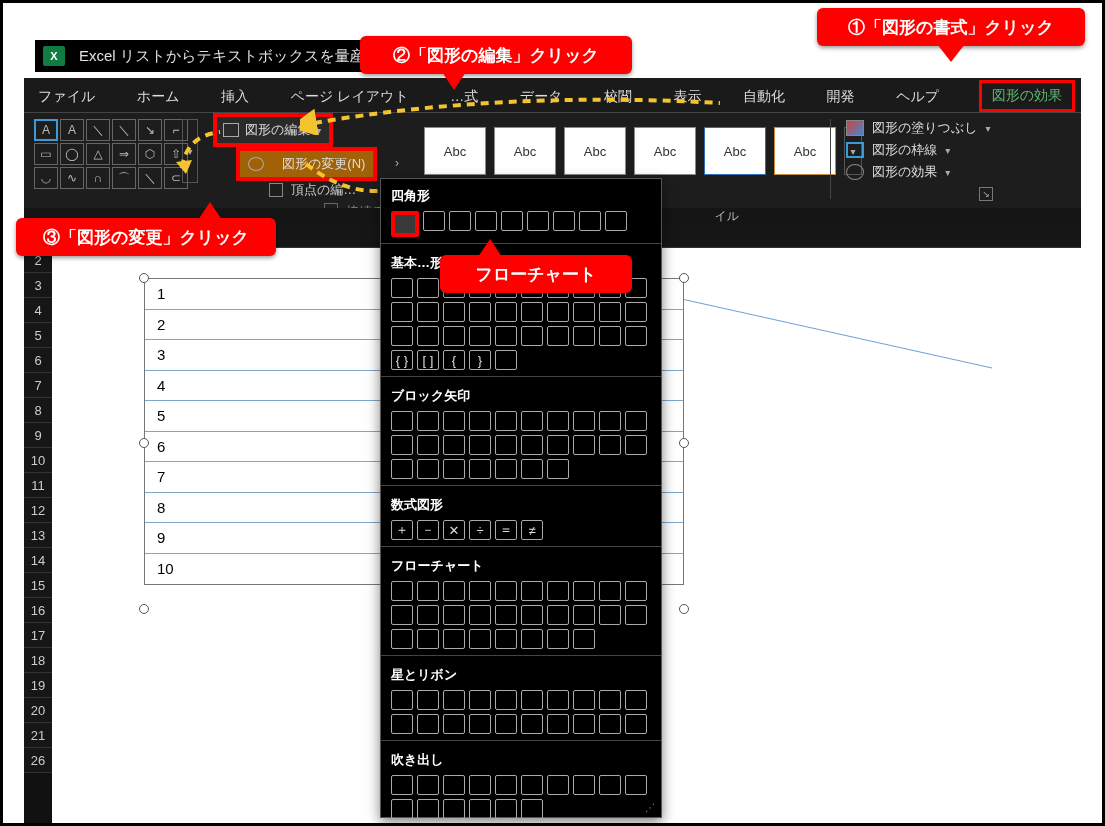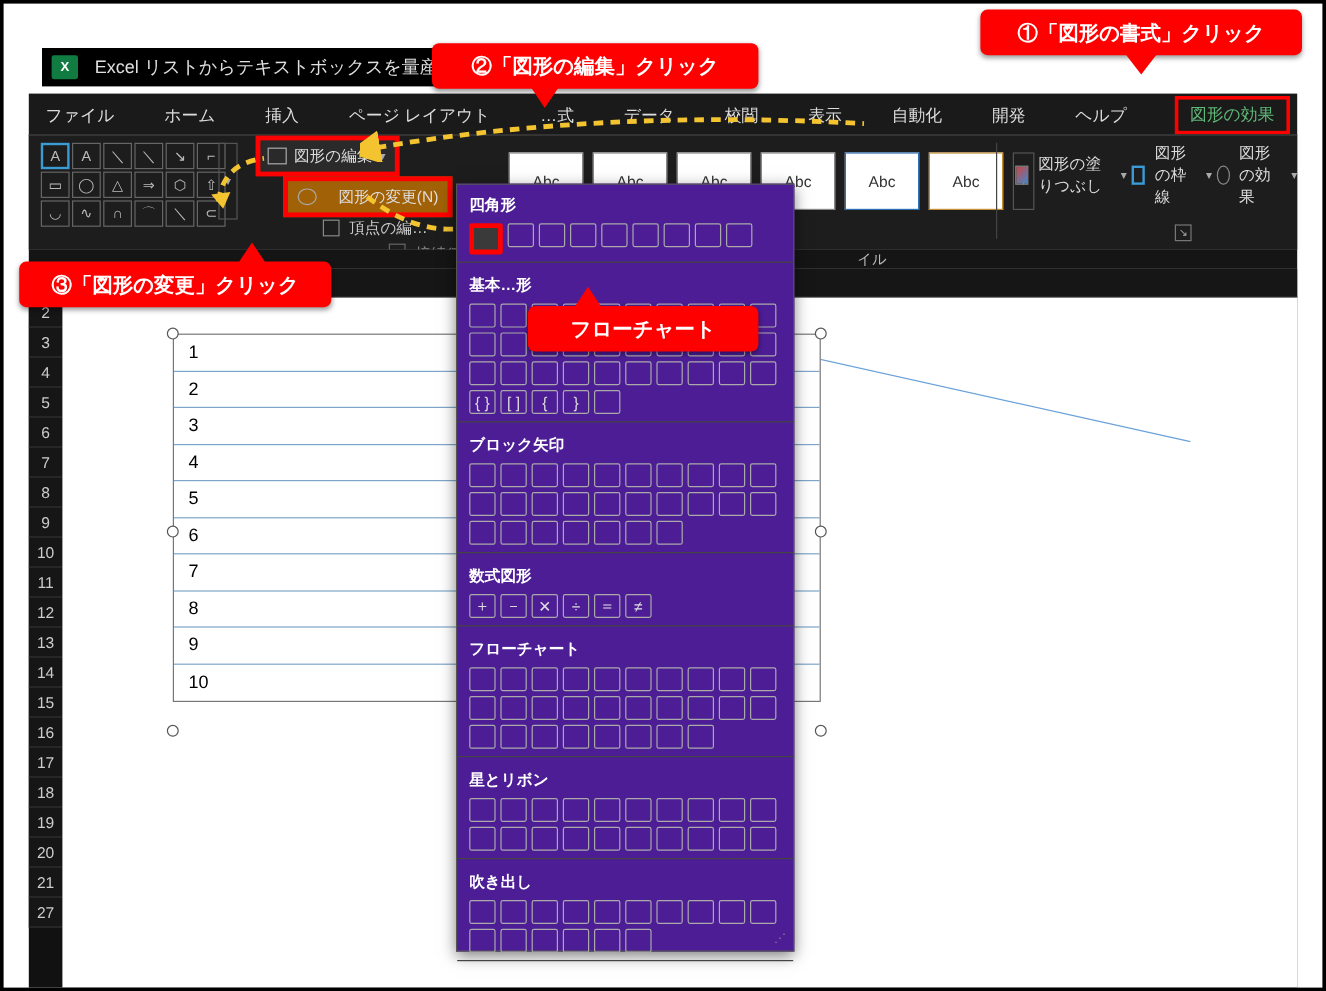--- a/index.html
+++ b/index.html
@@ -134,21 +134,21 @@
     .style-swatch.blue{border-color:#2f6fb3;}
     .style-swatch.orange{border-color:#c58d36;}
     .style-more{
       width:18px;height:48px;border:1px solid #555;
       display:flex;align-items:center;justify-content:center;color:#aaa;font-size:10px;
     }
 
     
     .fmt-list{
       position:absolute; left:822px; top:6px;
-      display:flex;flex-direction:row;gap:4px;
+      display:flex;flex-direction:column;gap:4px;
       font-size:13px;color:#ddd;
     }
     .fmt-row{display:flex;align-items:center;gap:8px;}
     .fmt-ico{width:18px;height:16px;border:1px solid #888;display:inline-block;}
     .fmt-ico.fill{background:linear-gradient(135deg,#c44,#48c);}
     .fmt-ico.outline{border:2px solid #3a9bd6;}
     .fmt-ico.effect{border-radius:50%;border:1px solid #888;}
     .fmt-chev{font-size:10px;color:#aaa;}
     .grp-sep{
       position:absolute; left:806px; top:6px; width:1px;height:80px;background:#444;
@@ -199,23 +199,23 @@
       font-size:15px;color:#000;
     }
     .tline:last-child{border-bottom:none;}
     .handle{
       position:absolute;width:10px;height:10px;border:1px solid #555;border-radius:50%;
       background:#fff;
     }
 
     
     .picker{
-      position:absolute; top:153px; left:380px;
+      position:absolute; top:178px; left:380px;
       width:282px; max-height:640px;
-      background:#4c1d95;color:#fff;
+      background:#000000;color:#fff;
       border:1px solid #555;
       z-index:30;
       font-size:13px;
       padding-bottom:10px;
       box-shadow:0 4px 12px rgba(0,0,0,.5);
     }
     .picker h4{
       font-weight:bold;font-size:13px;color:#fff;
       padding:8px 10px 6px;
     }
@@ -430,21 +430,21 @@
       <div class="rowhdr">12</div>
       <div class="rowhdr">13</div>
       <div class="rowhdr">14</div>
       <div class="rowhdr">15</div>
       <div class="rowhdr">16</div>
       <div class="rowhdr">17</div>
       <div class="rowhdr">18</div>
       <div class="rowhdr">19</div>
       <div class="rowhdr">20</div>
       <div class="rowhdr">21</div>
-      <div class="rowhdr">27</div>
+      <div class="rowhdr">26</div>
     </div>
   <div class="canvas">
 
     <svg style="position:absolute;left:580px;top:40px" width="370" height="90">
       <line x1="0" y1="0" x2="360" y2="80" stroke="#6aa1d8" stroke-width="1"></line>
     </svg>
 
     <div class="tbox" id="tbox">
         <div class="tline">1</div>
         <div class="tline">2</div>

